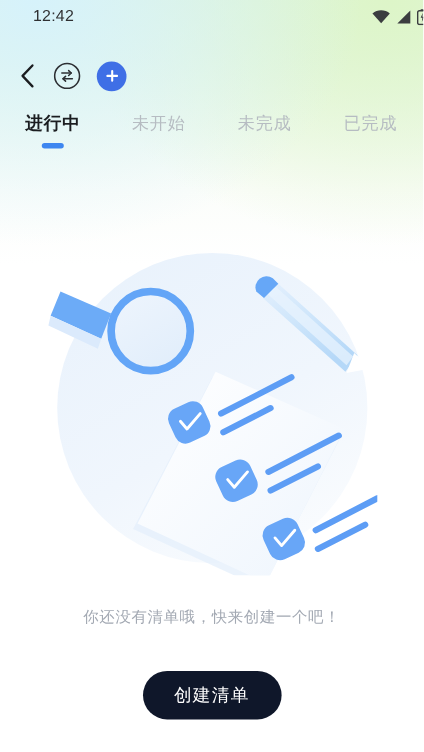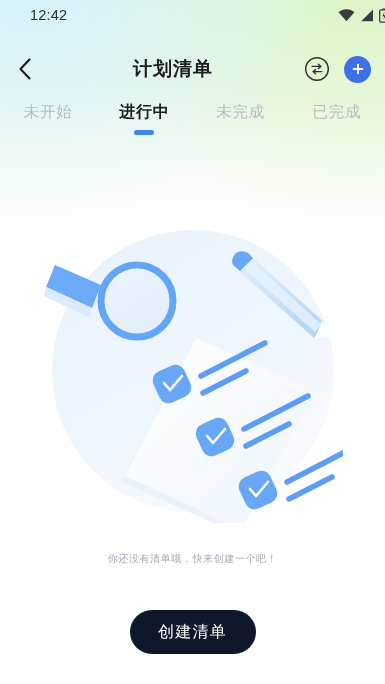--- a/index.html
+++ b/index.html
@@ -149,21 +149,21 @@
     justify-content: center;
   }
   .illustration { display: block; }
 
   
   .empty-text {
     position: absolute;
     left: 0; top: 552px;
     width: 385px;
     text-align: center;
-    font-size: 10px;
+    font-size: 14px;
     color: #a3a9b3;
     letter-spacing: .6px;
   }
 
   
   .create-btn {
     position: absolute;
     left: 50%;
     transform: translateX(-50%);
     top: 610px;
@@ -203,47 +203,46 @@
     </div>
   </div>
 
   <div class="header">
     <div class="back-btn">
       <svg width="14" height="22" viewBox="0 0 14 22">
         <path d="M11.5 1.5 L2.5 11 L11.5 20.5" fill="none" stroke="#1b1d20" stroke-width="2.1" stroke-linecap="round" stroke-linejoin="round"></path>
       </svg>
     </div>
 
-    <div class="header-title">计划清单</div>
 
     <div class="header-actions">
       <div class="swap-btn">
         <svg width="26" height="26" viewBox="0 0 26 26">
           <circle cx="13" cy="13" r="11.3" fill="none" stroke="#2c2f33" stroke-width="1.4"></circle>
           <path d="M8.2 10.4 L16.6 10.4" fill="none" stroke="#2c2f33" stroke-width="1.4" stroke-linecap="round"></path>
           <path d="M14.4 8.2 L16.8 10.4 L14.4 12.6" fill="none" stroke="#2c2f33" stroke-width="1.4" stroke-linecap="round" stroke-linejoin="round"></path>
           <path d="M17.8 15.6 L9.4 15.6" fill="none" stroke="#2c2f33" stroke-width="1.4" stroke-linecap="round"></path>
           <path d="M11.6 13.4 L9.2 15.6 L11.6 17.8" fill="none" stroke="#2c2f33" stroke-width="1.4" stroke-linecap="round" stroke-linejoin="round"></path>
         </svg>
       </div>
       <div class="add-btn">
         <svg width="14" height="14" viewBox="0 0 14 14">
           <path d="M7 2.6 L7 11.4 M2.6 7 L11.4 7" stroke="#ffffff" stroke-width="1.9" stroke-linecap="round"></path>
         </svg>
       </div>
     </div>
   </div>
 
   <div class="tabs">
+    <div class="tab active">
+      <span class="tab-label">进行中</span>
+      <span class="tab-underline"></span>
+    </div>
     <div class="tab">
       <span class="tab-label">未开始</span>
-      <span class="tab-underline"></span>
-    </div>
-    <div class="tab active">
-      <span class="tab-label">进行中</span>
       <span class="tab-underline"></span>
     </div>
     <div class="tab">
       <span class="tab-label">未完成</span>
       <span class="tab-underline"></span>
     </div>
     <div class="tab">
       <span class="tab-label">已完成</span>
       <span class="tab-underline"></span>
     </div>

